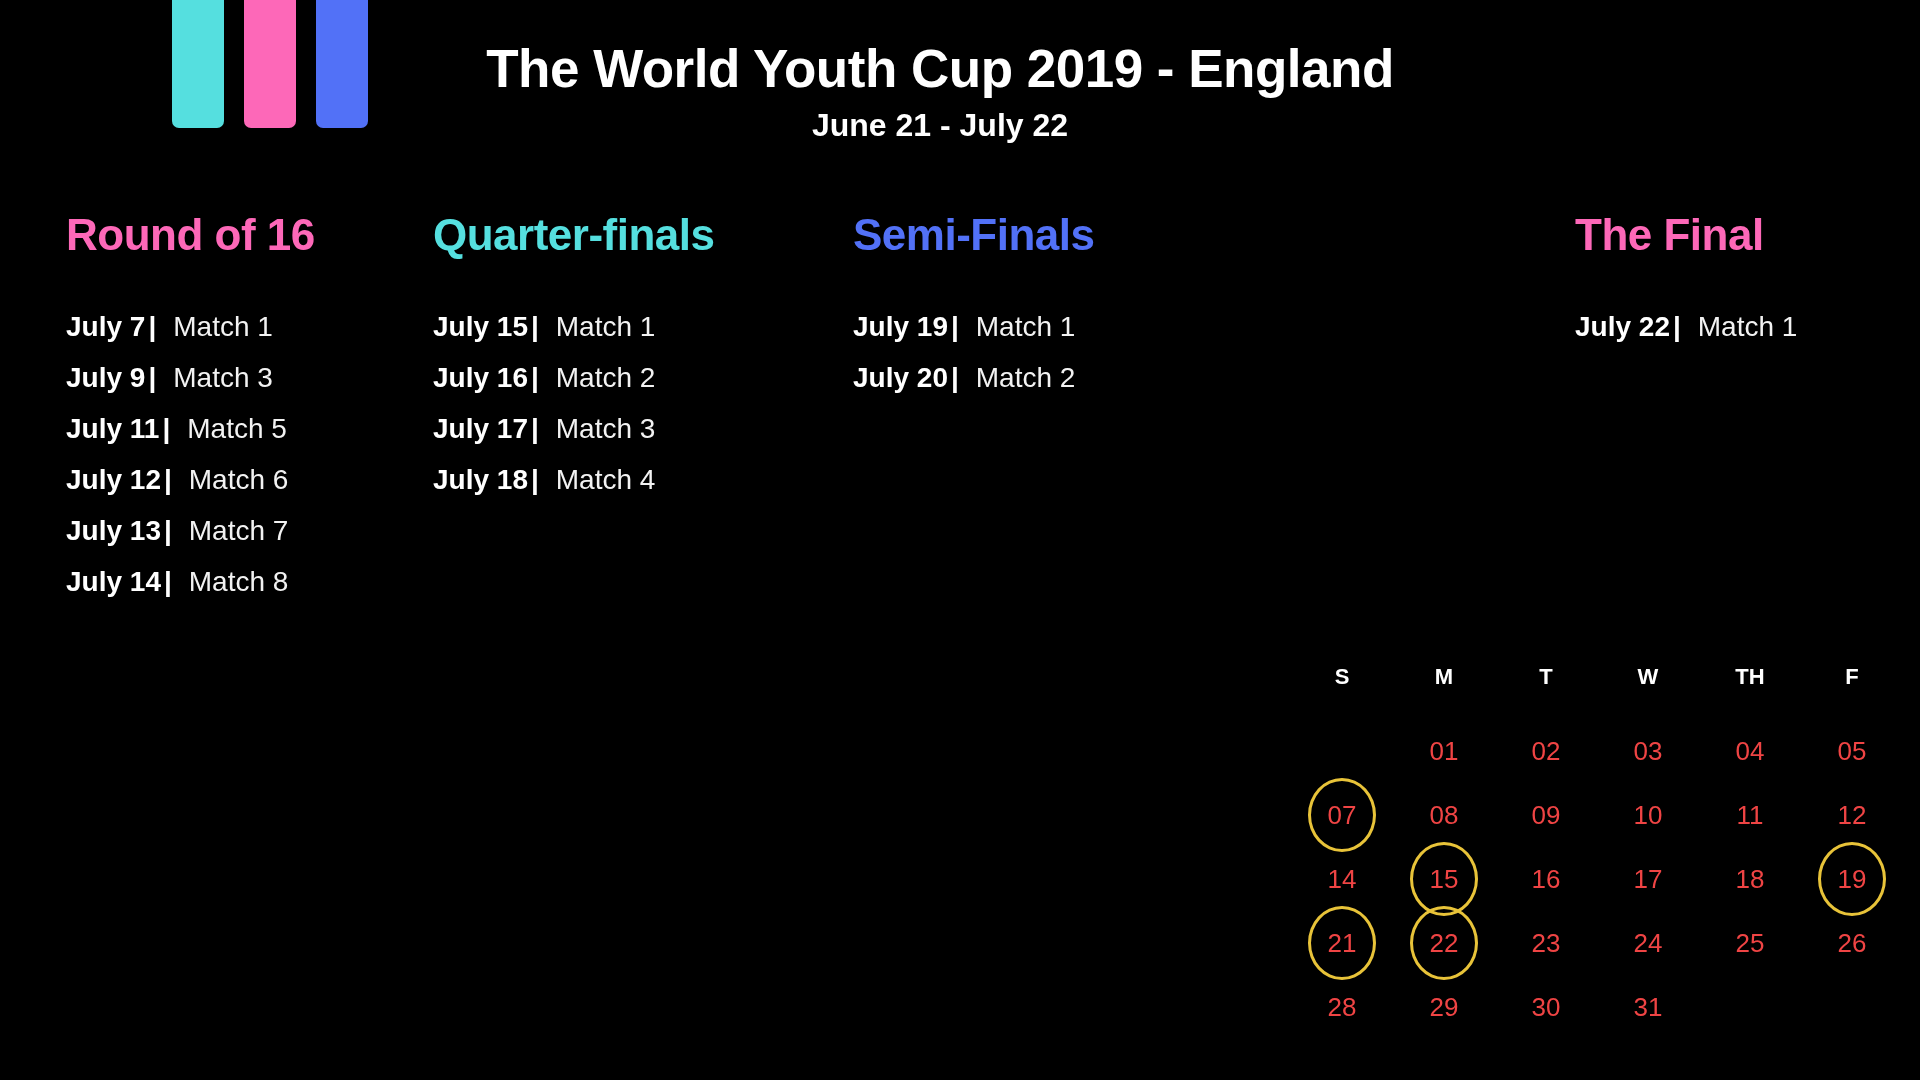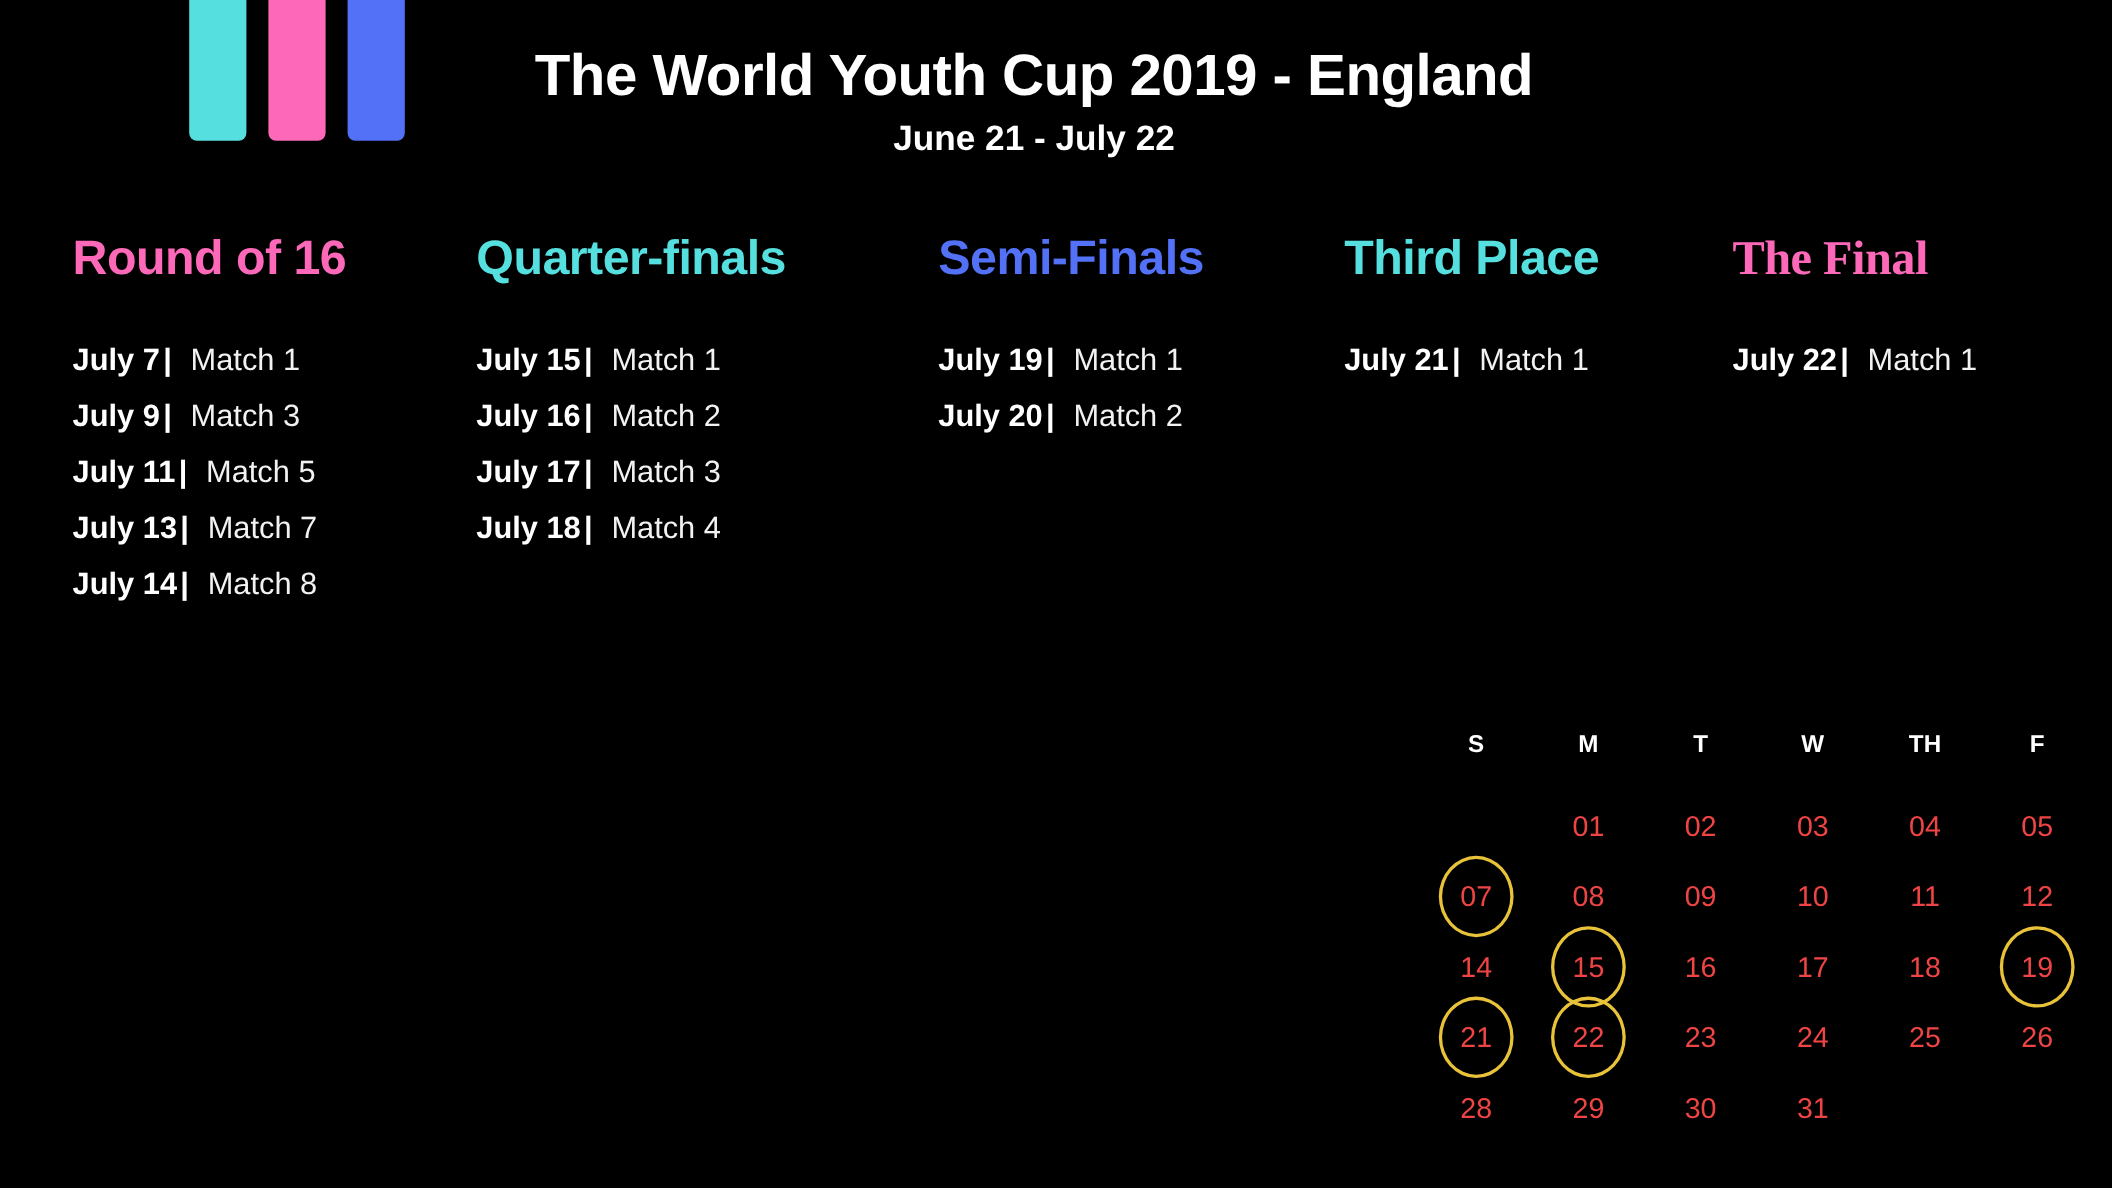--- a/index.html
+++ b/index.html
@@ -162,48 +162,43 @@
   </div>
 </div>
 
 <div id="rounds">
     <div class="round-col" style="left: 66px;">
       <div class="round-title" style="color: rgb(253, 104, 184);">Round of 16</div>
       <div class="match-list">
         <div class="match-row"><span class="match-date">July 7</span><span class="match-sep">|</span><span class="match-label">Match 1</span></div>
         <div class="match-row"><span class="match-date">July 9</span><span class="match-sep">|</span><span class="match-label">Match 3</span></div>
         <div class="match-row"><span class="match-date">July 11</span><span class="match-sep">|</span><span class="match-label">Match 5</span></div>
+        <div class="match-row"><span class="match-date">July 12</span><span class="match-sep">|</span><span class="match-label">Match 6</span></div>
         <div class="match-row"><span class="match-date">July 13</span><span class="match-sep">|</span><span class="match-label">Match 7</span></div>
         <div class="match-row"><span class="match-date">July 14</span><span class="match-sep">|</span><span class="match-label">Match 8</span></div>
       </div>
     </div>
     <div class="round-col" style="left: 433px;">
       <div class="round-title" style="color: rgb(85, 223, 223);">Quarter-finals</div>
       <div class="match-list">
         <div class="match-row"><span class="match-date">July 15</span><span class="match-sep">|</span><span class="match-label">Match 1</span></div>
         <div class="match-row"><span class="match-date">July 16</span><span class="match-sep">|</span><span class="match-label">Match 2</span></div>
         <div class="match-row"><span class="match-date">July 17</span><span class="match-sep">|</span><span class="match-label">Match 3</span></div>
         <div class="match-row"><span class="match-date">July 18</span><span class="match-sep">|</span><span class="match-label">Match 4</span></div>
       </div>
     </div>
     <div class="round-col" style="left: 853px;">
       <div class="round-title" style="color: rgb(82, 113, 247);">Semi-Finals</div>
       <div class="match-list">
         <div class="match-row"><span class="match-date">July 19</span><span class="match-sep">|</span><span class="match-label">Match 1</span></div>
         <div class="match-row"><span class="match-date">July 20</span><span class="match-sep">|</span><span class="match-label">Match 2</span></div>
       </div>
     </div>
-    <div class="round-col" style="left: 1222px;">
-      <div class="round-title" style="color: rgb(85, 223, 223);">Third Place</div>
-      <div class="match-list">
-        <div class="match-row"><span class="match-date">July 21</span><span class="match-sep">|</span><span class="match-label">Match 1</span></div>
-      </div>
-    </div>
     <div class="round-col" style="left: 1575px;">
-      <div class="round-title" style="color: rgb(253, 104, 184); font-family: Liberation Serif, serif;">The Final</div>
+      <div class="round-title" style="color: rgb(253, 104, 184);">The Final</div>
       <div class="match-list">
         <div class="match-row"><span class="match-date">July 22</span><span class="match-sep">|</span><span class="match-label">Match 1</span></div>
       </div>
     </div>
   </div>
 
 <div id="calendar">
   <div class="cal-grid" id="cal-head-grid">
       <div class="cal-head">S</div>
       <div class="cal-head">M</div>

